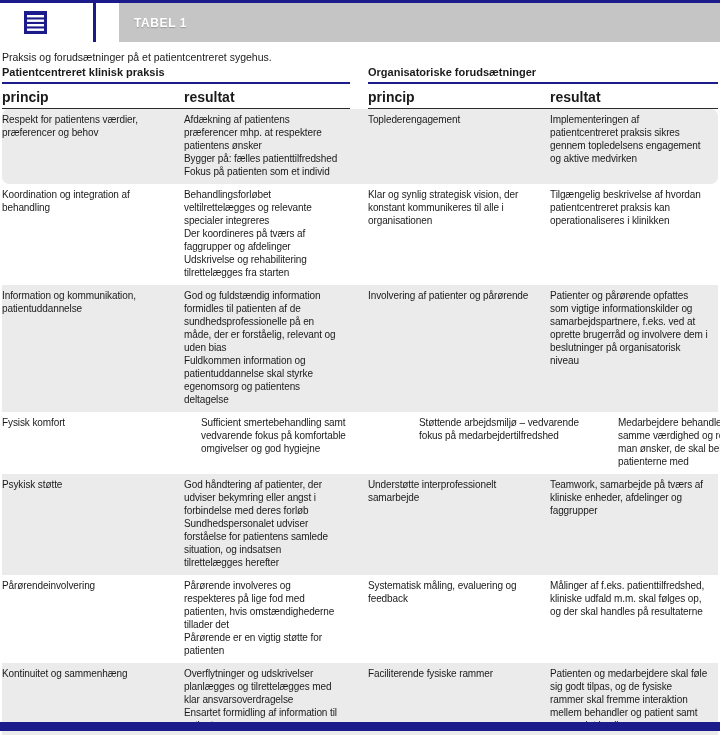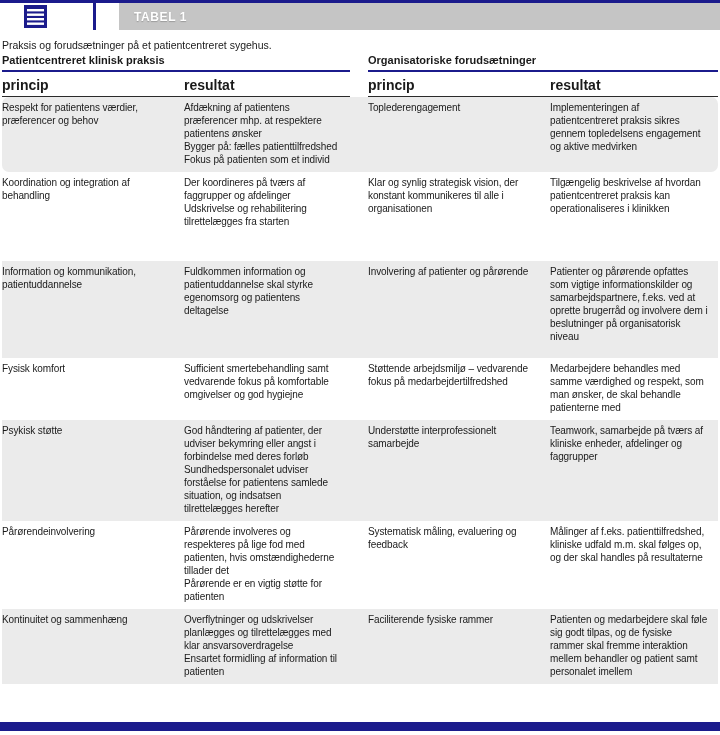--- a/index.html
+++ b/index.html
@@ -9,21 +9,21 @@
     --text:#1a1a1a;
   }
   *{box-sizing:border-box;}
   html,body{margin:0;padding:0;}
   body{
     width:720px;height:735px;overflow:hidden;position:relative;
     background:#ffffff;color:var(--text);
     font-family:"Liberation Sans", sans-serif;
   }
   .topline{height:3px;background:var(--navy);}
-  .headerbar{display:flex;align-items:stretch;height:27px;gap:23px;}
+  .headerbar{display:flex;align-items:stretch;height:39px;gap:23px;}
   .iconbox{width:70px;background:#fff;display:flex;align-items:center;}
   .doc-icon{margin-left:24px;color:var(--navy);display:block;}
   .vdivider{width:3px;background:var(--navy);}
   .graybar{flex:1;background:var(--bargray);display:flex;align-items:center;padding-left:15px;}
   .graybar .bartitle{color:#ffffff;font-weight:bold;font-size:12px;letter-spacing:0.6px;
     text-shadow:0 1px 1px rgba(120,120,120,0.55);}
   .caption{margin:9px 2px 0 2px;font-size:10.5px;line-height:13px;}
   .tablewrap{padding:0 2px;}
   .grid{display:grid;grid-template-columns:182px 166px 18px 182px 168px;}
   .group-row{margin-top:2px;}
@@ -32,21 +32,21 @@
   .group-title.right{grid-column:4/6;}
   .sub-row .sub-cell{font-weight:bold;font-size:14px;padding:5px 0 3px 0;border-bottom:1px solid #2a2a2a;}
   .sub-row .gutter{border-bottom:none;}
   .rows .row:nth-child(odd){background:var(--stripe);}
   .cell{font-size:10px;line-height:13px;letter-spacing:-0.1px;padding:4px 10px 6px 0;}
   .cell div{margin:0;}
   
   .rows .row:nth-child(1){min-height:59px;border-radius:7px;}
   .rows .row:nth-child(2){min-height:89px;}
   .rows .row:nth-child(3){min-height:97px;}
-  .rows .row:nth-child(4){min-height:47px;}
+  .rows .row:nth-child(4){min-height:47px;gap:17px;}
   .rows .row:nth-child(5){min-height:98px;}
   .rows .row:nth-child(6){min-height:76px;}
   .rows .row:nth-child(7){min-height:74px;}
   .rows .row:nth-child(8){min-height:70px;}
   .bottombar{position:absolute;left:0;right:0;bottom:4px;height:9px;background:var(--navy);}
 </style>
 </head>
 <body>
 
 <div class="topline"></div>
@@ -99,33 +99,35 @@
       <div class="gutter"></div>
       <div class="cell">Toplederengagement</div>
       <div class="cell">
           <div>Implementeringen af patientcentreret praksis sikres gennem topledelsens engagement og aktive medvirken</div>
         </div>
     </div>
 
     <div class="grid row">
       <div class="cell">Koordination og integration af behandling</div>
       <div class="cell">
+          <div>Behandlingsforløbet veltilrettelægges og relevante specialer integreres</div>
           <div>Der koordineres på tværs af faggrupper og afdelinger</div>
           <div>Udskrivelse og rehabilitering tilrettelægges fra starten</div>
         </div>
       <div class="gutter"></div>
       <div class="cell">Klar og synlig strategisk vision, der konstant kommunikeres til alle i organisationen</div>
       <div class="cell">
           <div>Tilgængelig beskrivelse af hvordan patientcentreret praksis kan operationaliseres i klinikken</div>
         </div>
     </div>
 
     <div class="grid row">
       <div class="cell">Information og kommunikation, patientuddannelse</div>
       <div class="cell">
+          <div>God og fuldstændig information formidles til patienten af de sundhedsprofessionelle på en måde, der er forståelig, relevant og uden bias</div>
           <div>Fuldkommen information og patientuddannelse skal styrke egenomsorg og patientens deltagelse</div>
         </div>
       <div class="gutter"></div>
       <div class="cell">Involvering af patienter og pårørende</div>
       <div class="cell">
           <div>Patienter og pårørende opfattes som vigtige informationskilder og samarbejdspartnere, f.eks. ved at oprette brugerråd og involvere dem i beslutninger på organisatorisk niveau</div>
         </div>
     </div>
 
     <div class="grid row">

